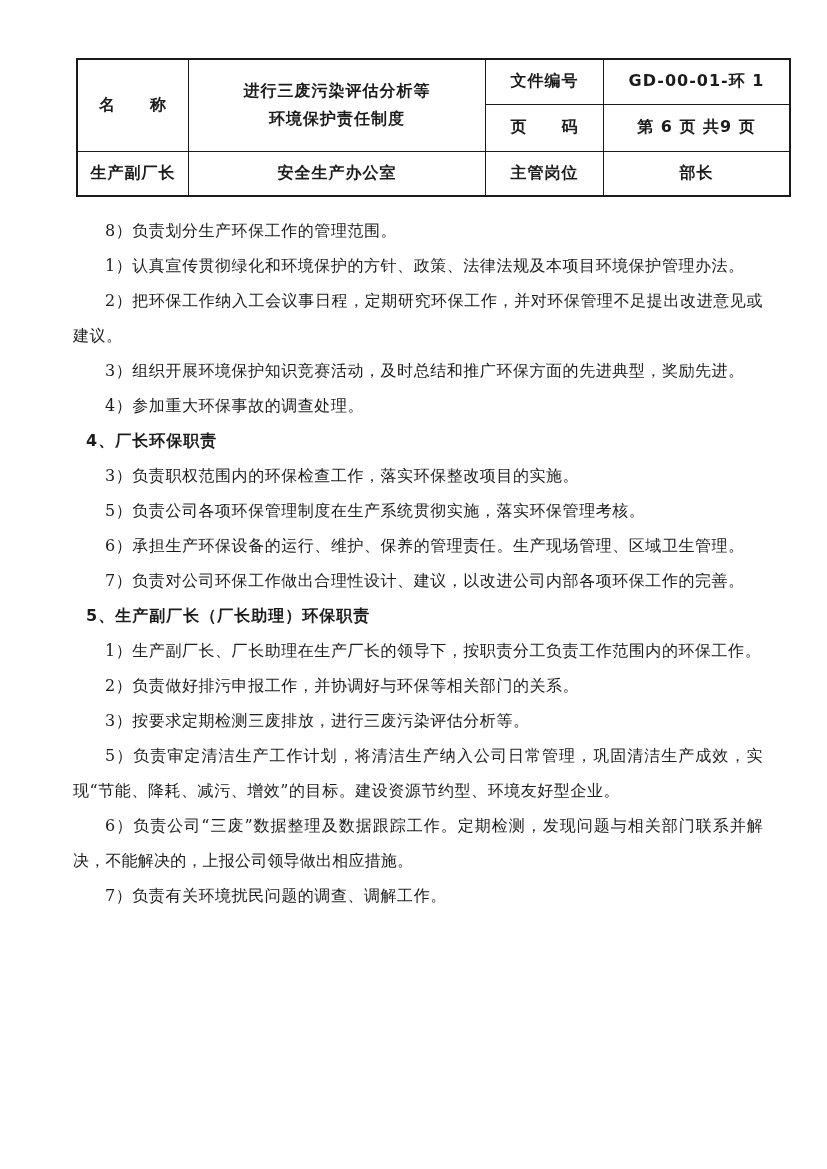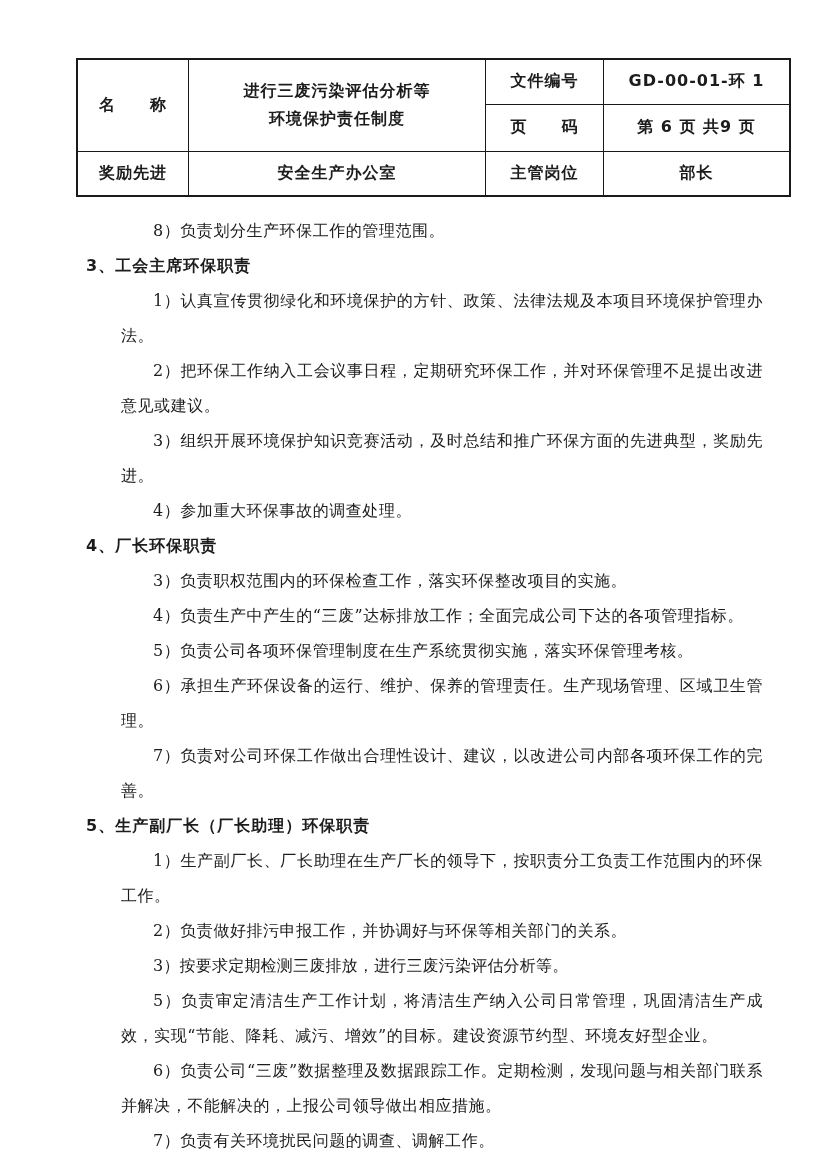--- a/index.html
+++ b/index.html
@@ -37,21 +37,21 @@
   .docno-cell{letter-spacing:0.5px;}
   
   .doc-body{
     position:absolute;left:73px;top:213px;width:690px;
     font-size:16px;line-height:35px;
     letter-spacing:0.55px;
     text-align:justify;
     word-break:break-all;
   }
   .doc-body p{margin:0;}
-  .doc-body p.para{text-indent:32px;margin-left:48px;}
+  .doc-body p.para{text-indent:32px;}
   .doc-body p.heading{
     font-weight:bold;
     margin-left:13px;
     font-family:"DejaVu Sans","Liberation Sans",sans-serif;
     letter-spacing:1px;
   }
   
   .doc-body p:nth-child(16){letter-spacing:0.2px;}
 </style>
 </head>
@@ -68,38 +68,36 @@
         <div>环境保护责任制度</div>
       </td>
       <td class="col-label-r">文件编号</td>
       <td class="col-value-r docno-cell">GD-00-01-环 1</td>
     </tr>
     <tr class="row-mid">
       <td class="col-label-r">页　　码</td>
       <td class="col-value-r">第 6 页 共9 页</td>
     </tr>
     <tr class="row-bot">
-      <td class="col-label-l">奖励先进</td>
+      <td class="col-label-l">生产副厂长</td>
       <td class="col-value-l">安全生产办公室</td>
       <td class="col-label-r">主管岗位</td>
       <td class="col-value-r">部长</td>
     </tr>
   </tbody>
     </table>
 
   <div class="doc-body">
       <p class="para">8）负责划分生产环保工作的管理范围。</p>
-      <p class="heading">3、工会主席环保职责</p>
       <p class="para">1）认真宣传贯彻绿化和环境保护的方针、政策、法律法规及本项目环境保护管理办法。</p>
       <p class="para">2）把环保工作纳入工会议事日程，定期研究环保工作，并对环保管理不足提出改进意见或建议。</p>
       <p class="para">3）组织开展环境保护知识竞赛活动，及时总结和推广环保方面的先进典型，奖励先进。</p>
       <p class="para">4）参加重大环保事故的调查处理。</p>
       <p class="heading">4、厂长环保职责</p>
       <p class="para">3）负责职权范围内的环保检查工作，落实环保整改项目的实施。</p>
-      <p class="para">4）负责生产中产生的“三废”达标排放工作；全面完成公司下达的各项管理指标。</p>
       <p class="para">5）负责公司各项环保管理制度在生产系统贯彻实施，落实环保管理考核。</p>
       <p class="para">6）承担生产环保设备的运行、维护、保养的管理责任。生产现场管理、区域卫生管理。</p>
       <p class="para">7）负责对公司环保工作做出合理性设计、建议，以改进公司内部各项环保工作的完善。</p>
       <p class="heading">5、生产副厂长（厂长助理）环保职责</p>
       <p class="para">1）生产副厂长、厂长助理在生产厂长的领导下，按职责分工负责工作范围内的环保工作。</p>
       <p class="para">2）负责做好排污申报工作，并协调好与环保等相关部门的关系。</p>
       <p class="para">3）按要求定期检测三废排放，进行三废污染评估分析等。</p>
       <p class="para">5）负责审定清洁生产工作计划，将清洁生产纳入公司日常管理，巩固清洁生产成效，实现“节能、降耗、减污、增效”的目标。建设资源节约型、环境友好型企业。</p>
       <p class="para">6）负责公司“三废”数据整理及数据跟踪工作。定期检测，发现问题与相关部门联系并解决，不能解决的，上报公司领导做出相应措施。</p>
       <p class="para">7）负责有关环境扰民问题的调查、调解工作。</p>

